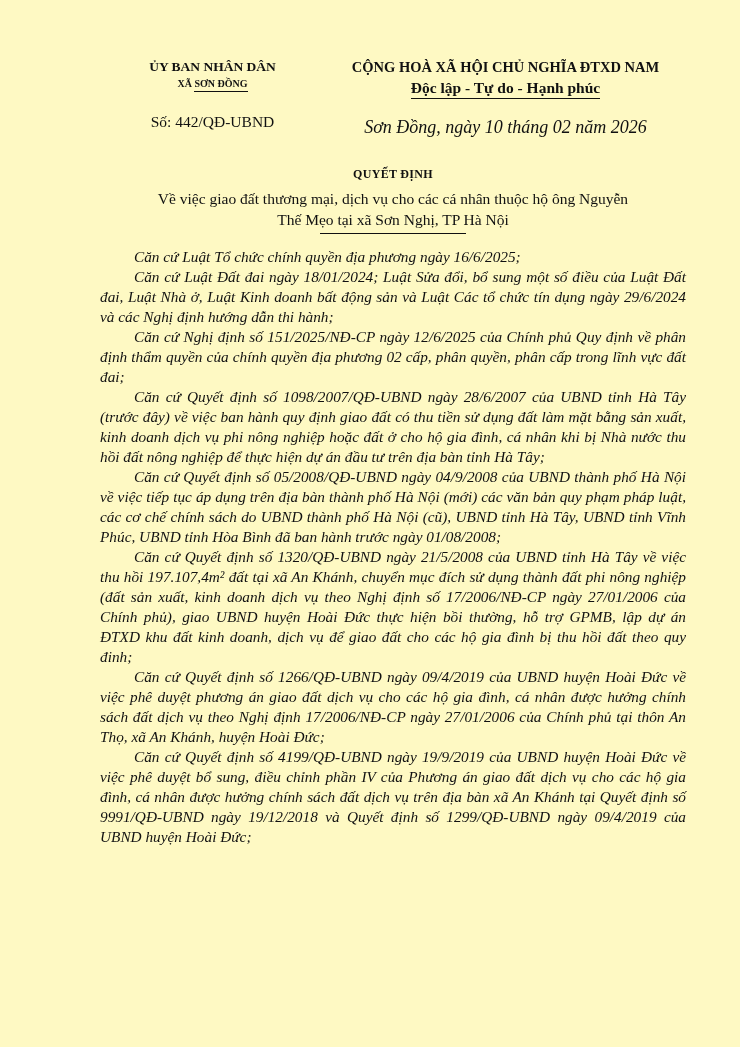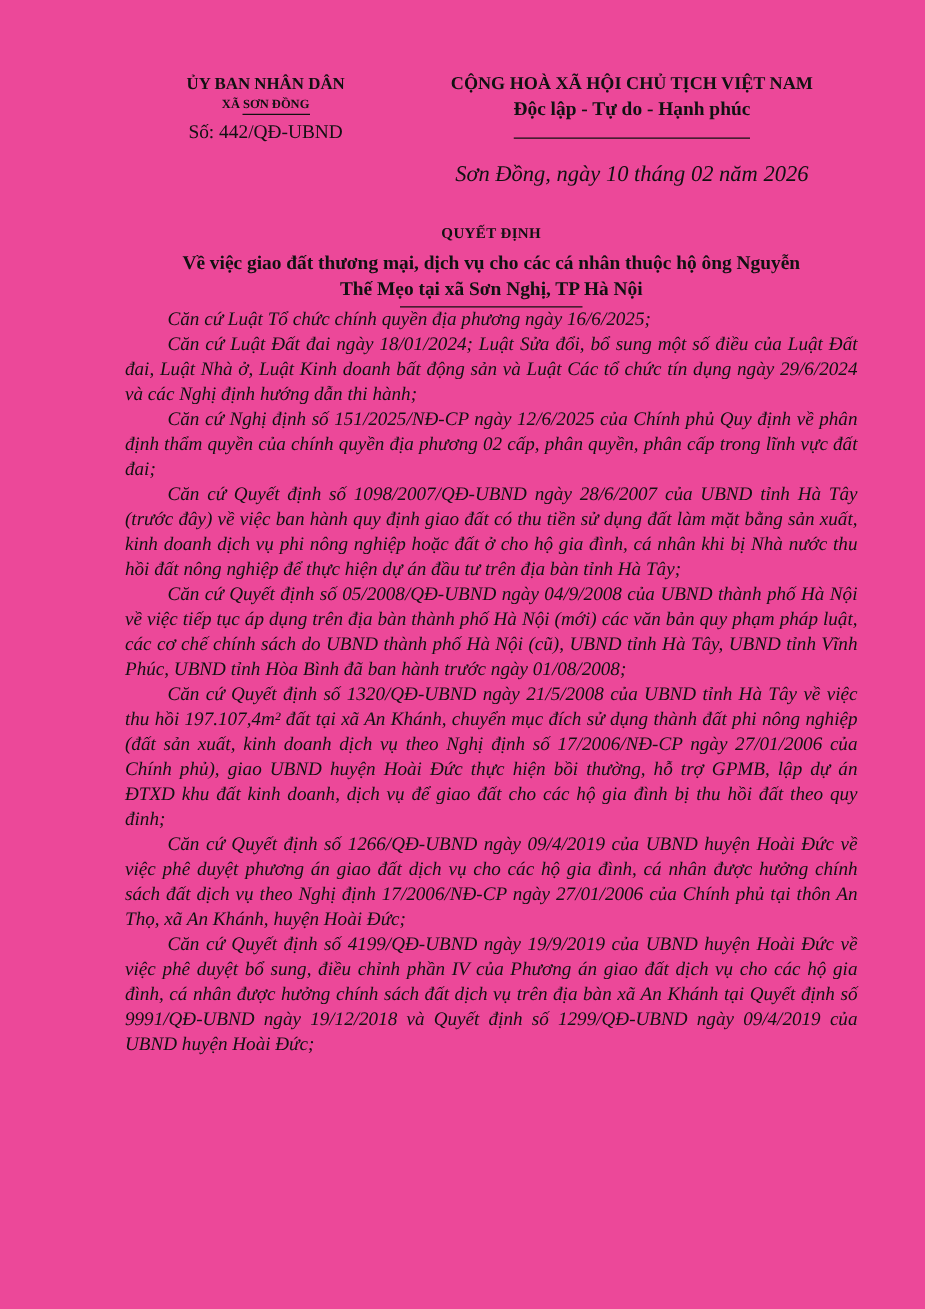--- a/index.html
+++ b/index.html
@@ -1,73 +1,74 @@
 <!DOCTYPE html>
 <html><head>
 <meta charset="utf-8">
 <style>
   html, body { margin: 0; padding: 0; background: #e8e8e8; }
   .page {
     position: relative;
     width: 740px;
     height: 1047px;
     margin: 0 auto;
-    background: #ec4899;
+    background: #fef9c3;
     box-sizing: border-box;
     padding: 58px 54px 36px 100px;
     font-family: "Liberation Serif", "DejaVu Serif", serif;
     color: #111111;
     overflow: hidden;
   }
   .header { display: flex; align-items: flex-start; }
   .header-left {
     width: 225px;
     flex: 0 0 auto;
     text-align: center;
   }
   .header-right {
     flex: 1 1 auto;
     text-align: center;
   }
   .org-line1 { font-weight: bold; font-size: 13.5px; line-height: 17px; }
   .org-line2 { font-weight: bold; font-size: 10px; line-height: 17px; }
   .org-underline { border-bottom: 1.4px solid #111; padding-bottom: 2px; }
-  .doc-number { margin-top: 4px; font-size: 15.5px; line-height: 19px; }
+  .doc-number { margin-top: 20px; font-size: 15.5px; line-height: 19px; }
   .national-line1 { font-weight: bold; font-size: 14.5px; line-height: 18px; }
   .national-motto {
     font-weight: bold; font-size: 15.5px; line-height: 20px; margin-top: 2px;
   }
-  .motto-underline { display: inline-block; border-bottom: 1.6px solid #111; padding-bottom: 12px; }
+  .motto-underline { display: inline-block; border-bottom: 1.6px solid #111; padding-bottom: 0; }
   .place-date { margin-top: 19px; font-style: italic; font-size: 18px; line-height: 19px; }
   .title-block { text-align: center; margin-top: 26px; }
   .decision-heading { font-weight: bold; font-size: 12px; line-height: 22px; letter-spacing: 0.3px; }
-  .decision-subject { font-weight: bold; font-size: 15.5px; line-height: 21px; margin-top: 3px; }
+  .decision-subject { font-weight: normal; font-size: 15.5px; line-height: 21px; margin-top: 3px; }
   .subject-rule { width: 146px; height: 0; border-bottom: 1.8px solid #111; margin: 3px auto 0 auto; }
   .issuer-title { font-weight: bold; font-size: 16px; line-height: 20px; margin-top: 17px; text-align: center; }
   .doc-body {
+    margin-top: 13px;
     font-style: italic;
     font-size: 15.3px;
     line-height: 20px;
     text-align: justify;
   }
   .doc-body p { margin: 0; text-indent: 34px; }
 </style>
 </head>
 <body>
 
 <div class="page">
 
   <div class="header">
     <div class="header-left">
       <div class="org-line1">ỦY BAN NHÂN DÂN</div>
       <div class="org-line2"><span>XÃ </span><span class="org-underline">SƠN ĐỒNG</span></div>
       <div class="doc-number">Số: 442/QĐ-UBND</div>
     </div>
     <div class="header-right">
-      <div class="national-line1">CỘNG HOÀ XÃ HỘI CHỦ TỊCH VIỆT NAM</div>
+      <div class="national-line1">CỘNG HOÀ XÃ HỘI CHỦ NGHĨA ĐTXD NAM</div>
       <div class="national-motto"><span class="motto-underline">Độc lập - Tự do - Hạnh phúc</span></div>
       <div class="place-date">Sơn Đồng, ngày 10 tháng 02 năm 2026</div>
     </div>
   </div>
 
   <div class="title-block">
     <div class="decision-heading">QUYẾT ĐỊNH</div>
     <div class="decision-subject">
       <div>Về việc giao đất thương mại, dịch vụ cho các cá nhân thuộc hộ ông Nguyễn</div>
       <div>Thế Mẹo tại xã Sơn Nghị, TP Hà Nội</div>

